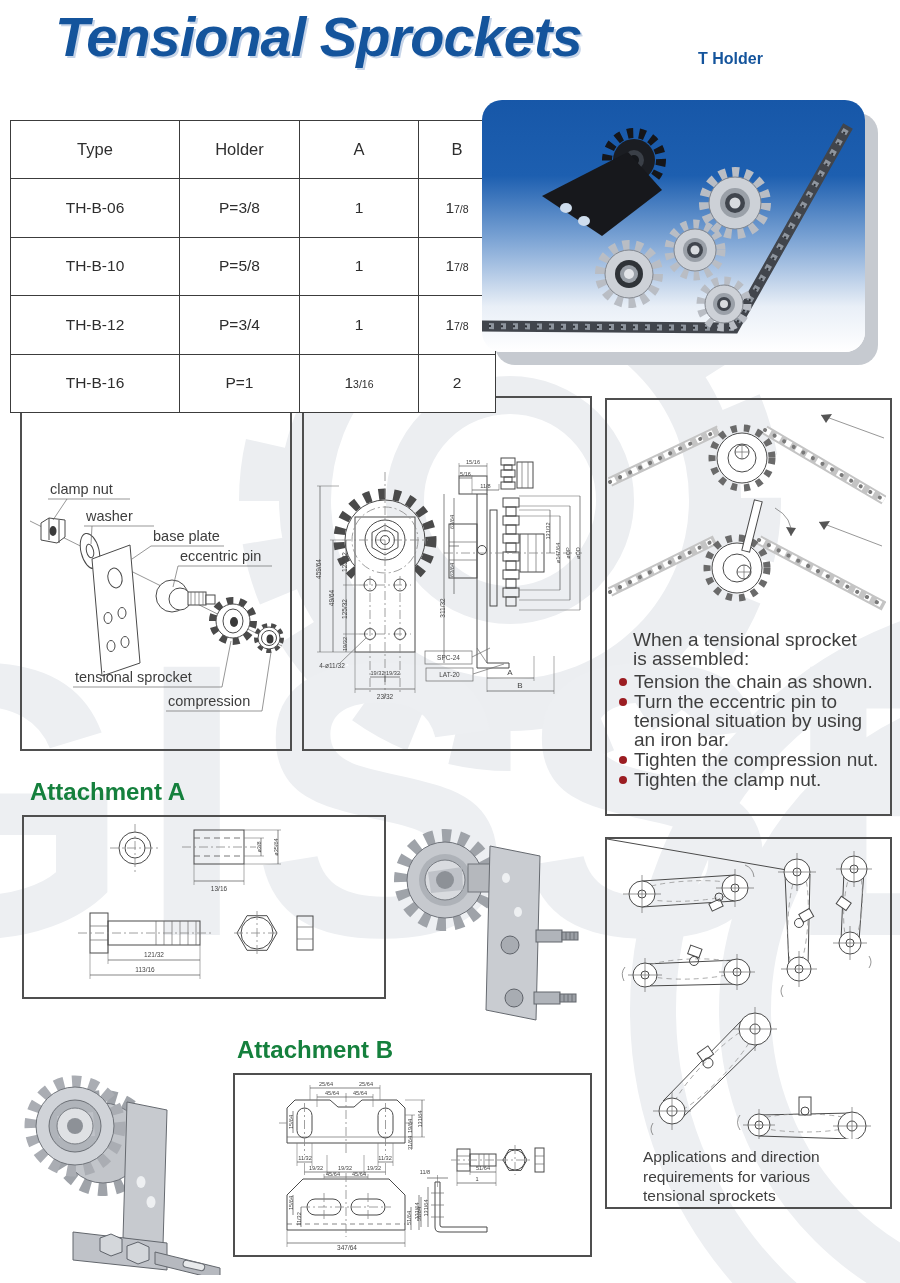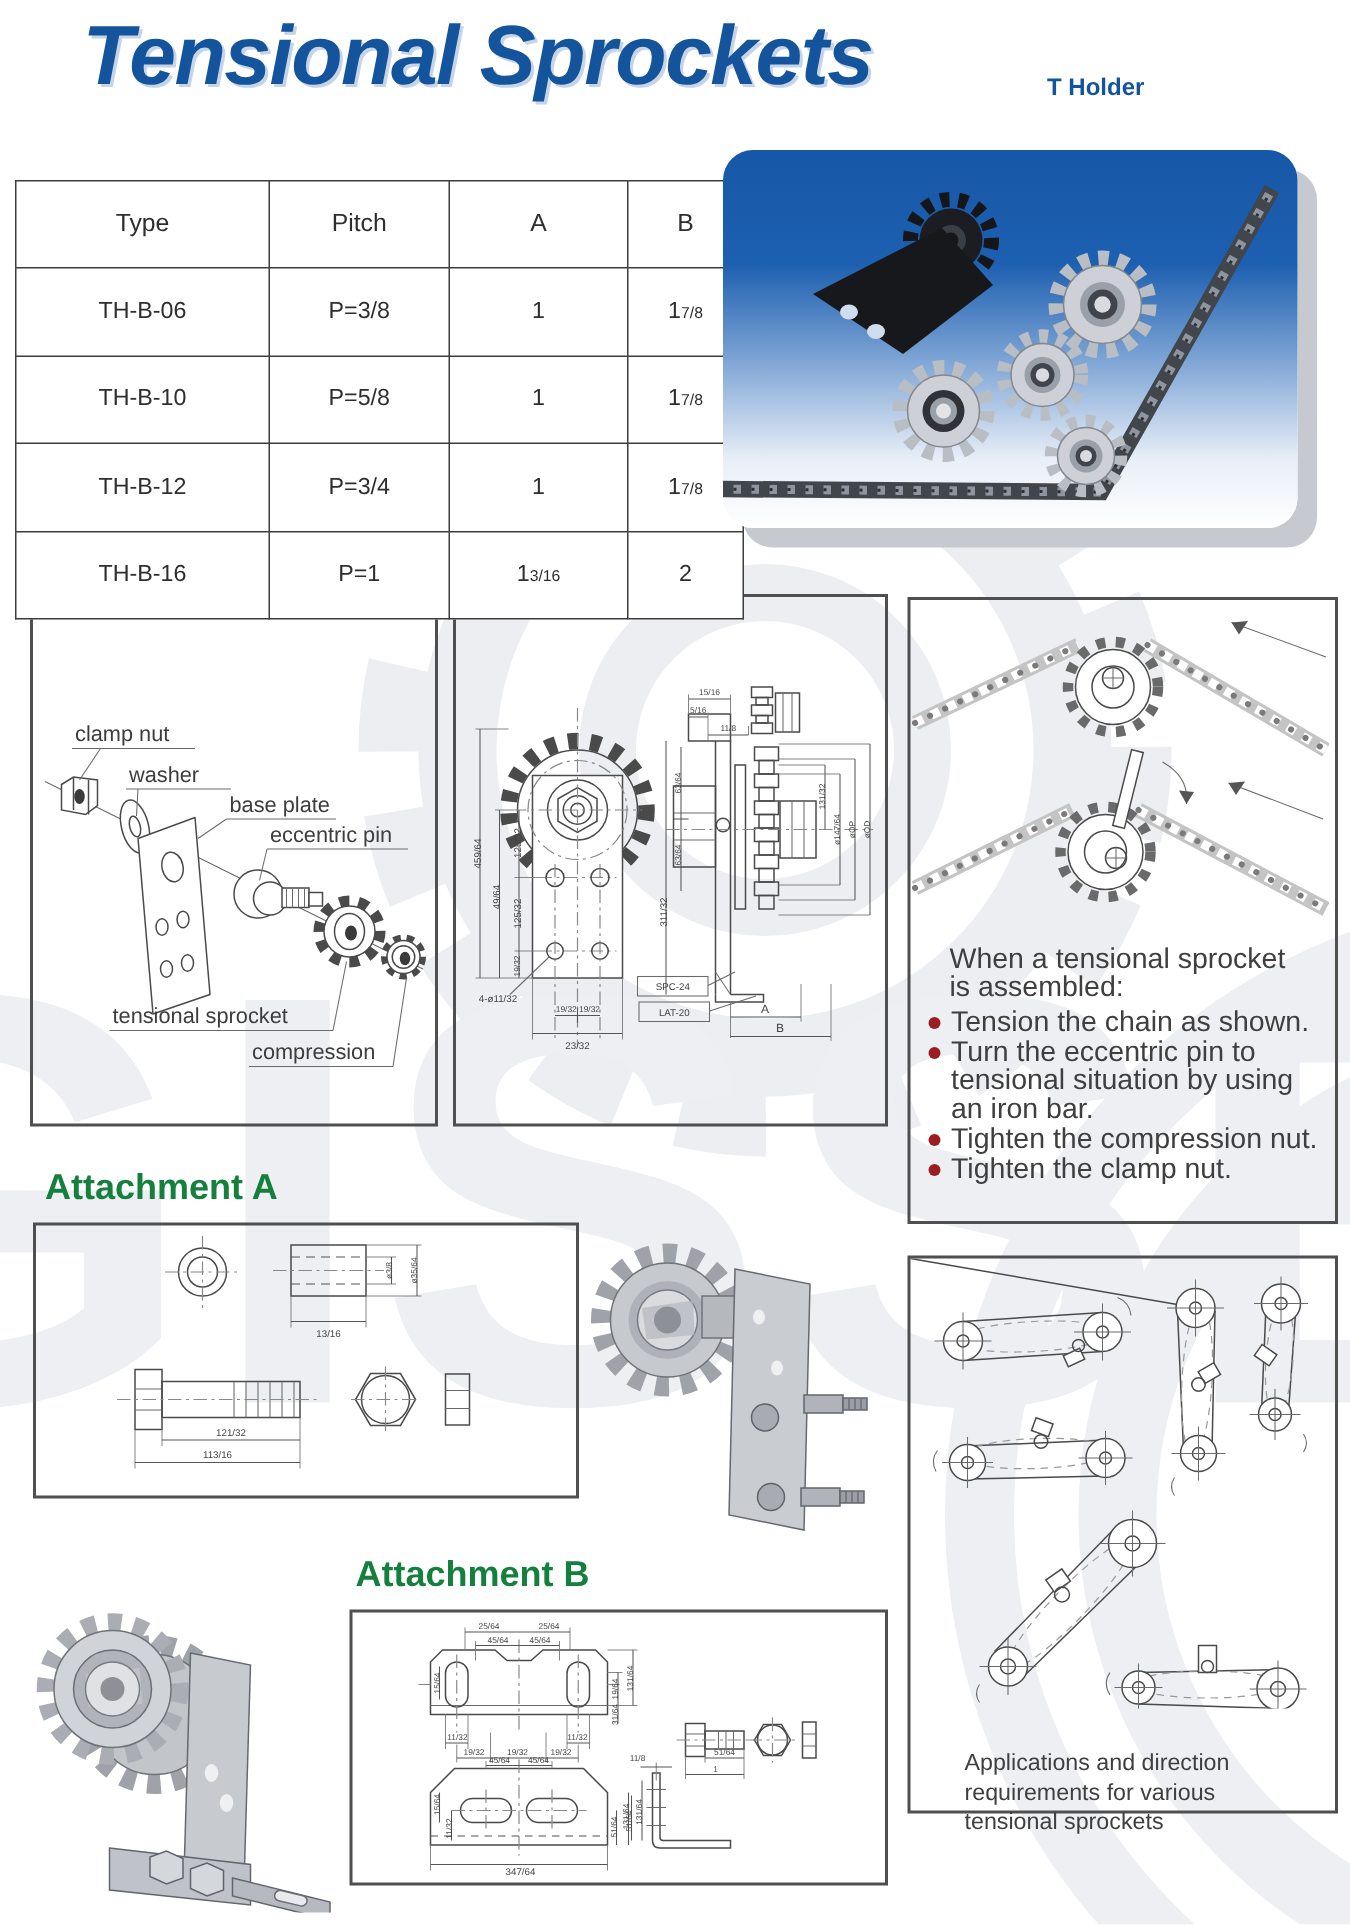--- a/index.html
+++ b/index.html
@@ -35,21 +35,21 @@
   .h-attach{z-index:3;font-size:24px;font-weight:bold;color:#15803d;}
   #headA{left:30px;top:778px;}
   #headB{left:237px;top:1036px;}
   
   #note{left:619px;top:630px;width:262px;z-index:3;font-size:19px;color:#3f3f3f;line-height:19px;}
   #note .intro{margin:0 0 0 14px;}
   #note ul{list-style:none;margin:4px 0 0 0;padding:0;}
   #note li{position:relative;padding-left:15px;margin:0 0 1px 0;}
   #note li::before{content:"";position:absolute;left:0;top:6px;width:8px;height:8px;
         border-radius:50%;background:#9b1d22;}
-  #appsCaption{left:643px;top:1147px;width:225px;z-index:3;font-size:15.5px;color:#3f3f3f;line-height:19.5px;margin-top:19px;}
+  #appsCaption{left:643px;top:1147px;width:225px;z-index:3;font-size:15.5px;color:#3f3f3f;line-height:19.5px;}
   
   #photoHolder{left:390px;top:820px;width:210px;height:215px;z-index:3;}
   #photoBracket{left:15px;top:1040px;width:215px;height:235px;z-index:3;}
   
   svg .ln{stroke:#4a4a4a;stroke-width:1;fill:none;}
   svg .lnthin{stroke:#6a6a6a;stroke-width:.7;fill:none;}
   svg .cl{stroke:#888;stroke-width:.8;fill:none;stroke-dasharray:9 3 2 3;}
   svg .dimln{stroke:#555;stroke-width:.7;fill:none;}
   svg .ext{stroke:#777;stroke-width:.6;fill:none;}
   svg .dim{font:6.5px "Liberation Sans",sans-serif;fill:#444;text-anchor:middle;}
@@ -73,21 +73,21 @@
     <text x="450" y="935" text-anchor="middle" style="font:bold 390px 'Liberation Sans',sans-serif;fill:#edeff2;letter-spacing:6px;">GISSB</text>
   </svg>
 
   <div id="title" class="abs">Tensional Sprockets</div>
   <div id="subtitle" class="abs">T Holder</div>
 
   <table id="spec" class="abs">
     <tbody>
         <tr>
       <th class="cw1">Type</th>
-      <th class="cw2">Pitch</th>
+      <th class="cw2">Holder</th>
       <th class="cw3">A</th>
       <th class="cw4">B</th>
     </tr>
     <tr>
       <td>TH-B-06</td>
       <td>P=3/8</td>
       <td><span>1</span><span class="fr"></span></td>
       <td><span>1</span><span class="fr">7/8</span></td>
     </tr>
     <tr>

